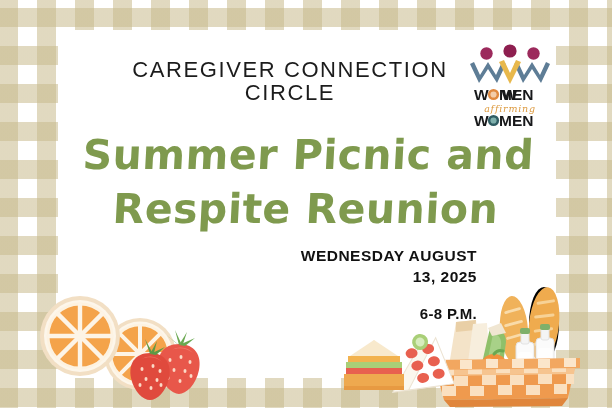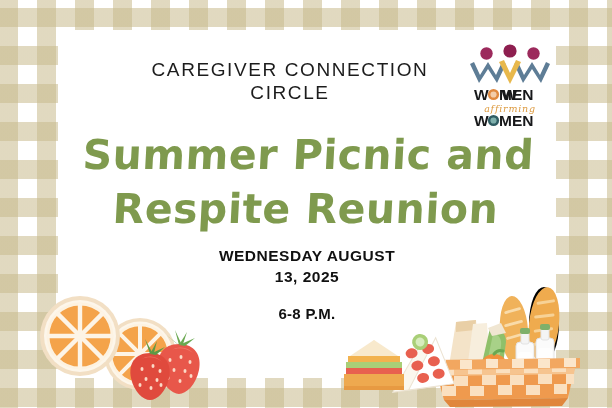--- a/index.html
+++ b/index.html
@@ -24,39 +24,39 @@
   }
   
   #card{
     position:absolute;left:58px;top:30px;width:498px;height:348px;
     background:#ffffff;
   }
   
   .eyebrow{
     position:absolute;left:72px;top:28px;width:320px;
     text-align:center;
-    font-size:19px;line-height:23px;letter-spacing:1.6px;
+    font-size:22px;line-height:23px;letter-spacing:1.6px;
     color:#1c1c1c;font-weight:400;
     white-space:pre-line;
   }
   
   #logo{position:absolute;left:408px;top:12px;width:88px;height:88px;}
   #logo svg{display:block;}
   
   .headline{
     position:absolute;left:0px;top:98px;width:498px;
     text-align:center;color:#7f9a4e;
     font-family:"DejaVu Sans","Liberation Sans",sans-serif;
     font-weight:700;font-size:41px;line-height:54px;
     letter-spacing:0.5px;white-space:pre-line;
     transform:skewX(-3deg);
   }
   
   .datelines{
-    position:absolute;left:79px;top:215px;width:340px;text-align:center;
+    position:absolute;left:79px;top:215px;width:340px;text-align:right;
     color:#111;
   }
   .date-main{font-size:15.5px;line-height:21px;font-weight:700;letter-spacing:0.5px;white-space:pre-line;}
   .date-time{font-size:15px;line-height:20px;font-weight:700;margin-top:17px;letter-spacing:0.3px;}
   
   .art{position:absolute;pointer-events:none;}
   #art-fruit{left:36px;top:292px;width:180px;height:116px;}
   #art-picnic{left:330px;top:276px;width:282px;height:132px;}
 </style>
 </head>

